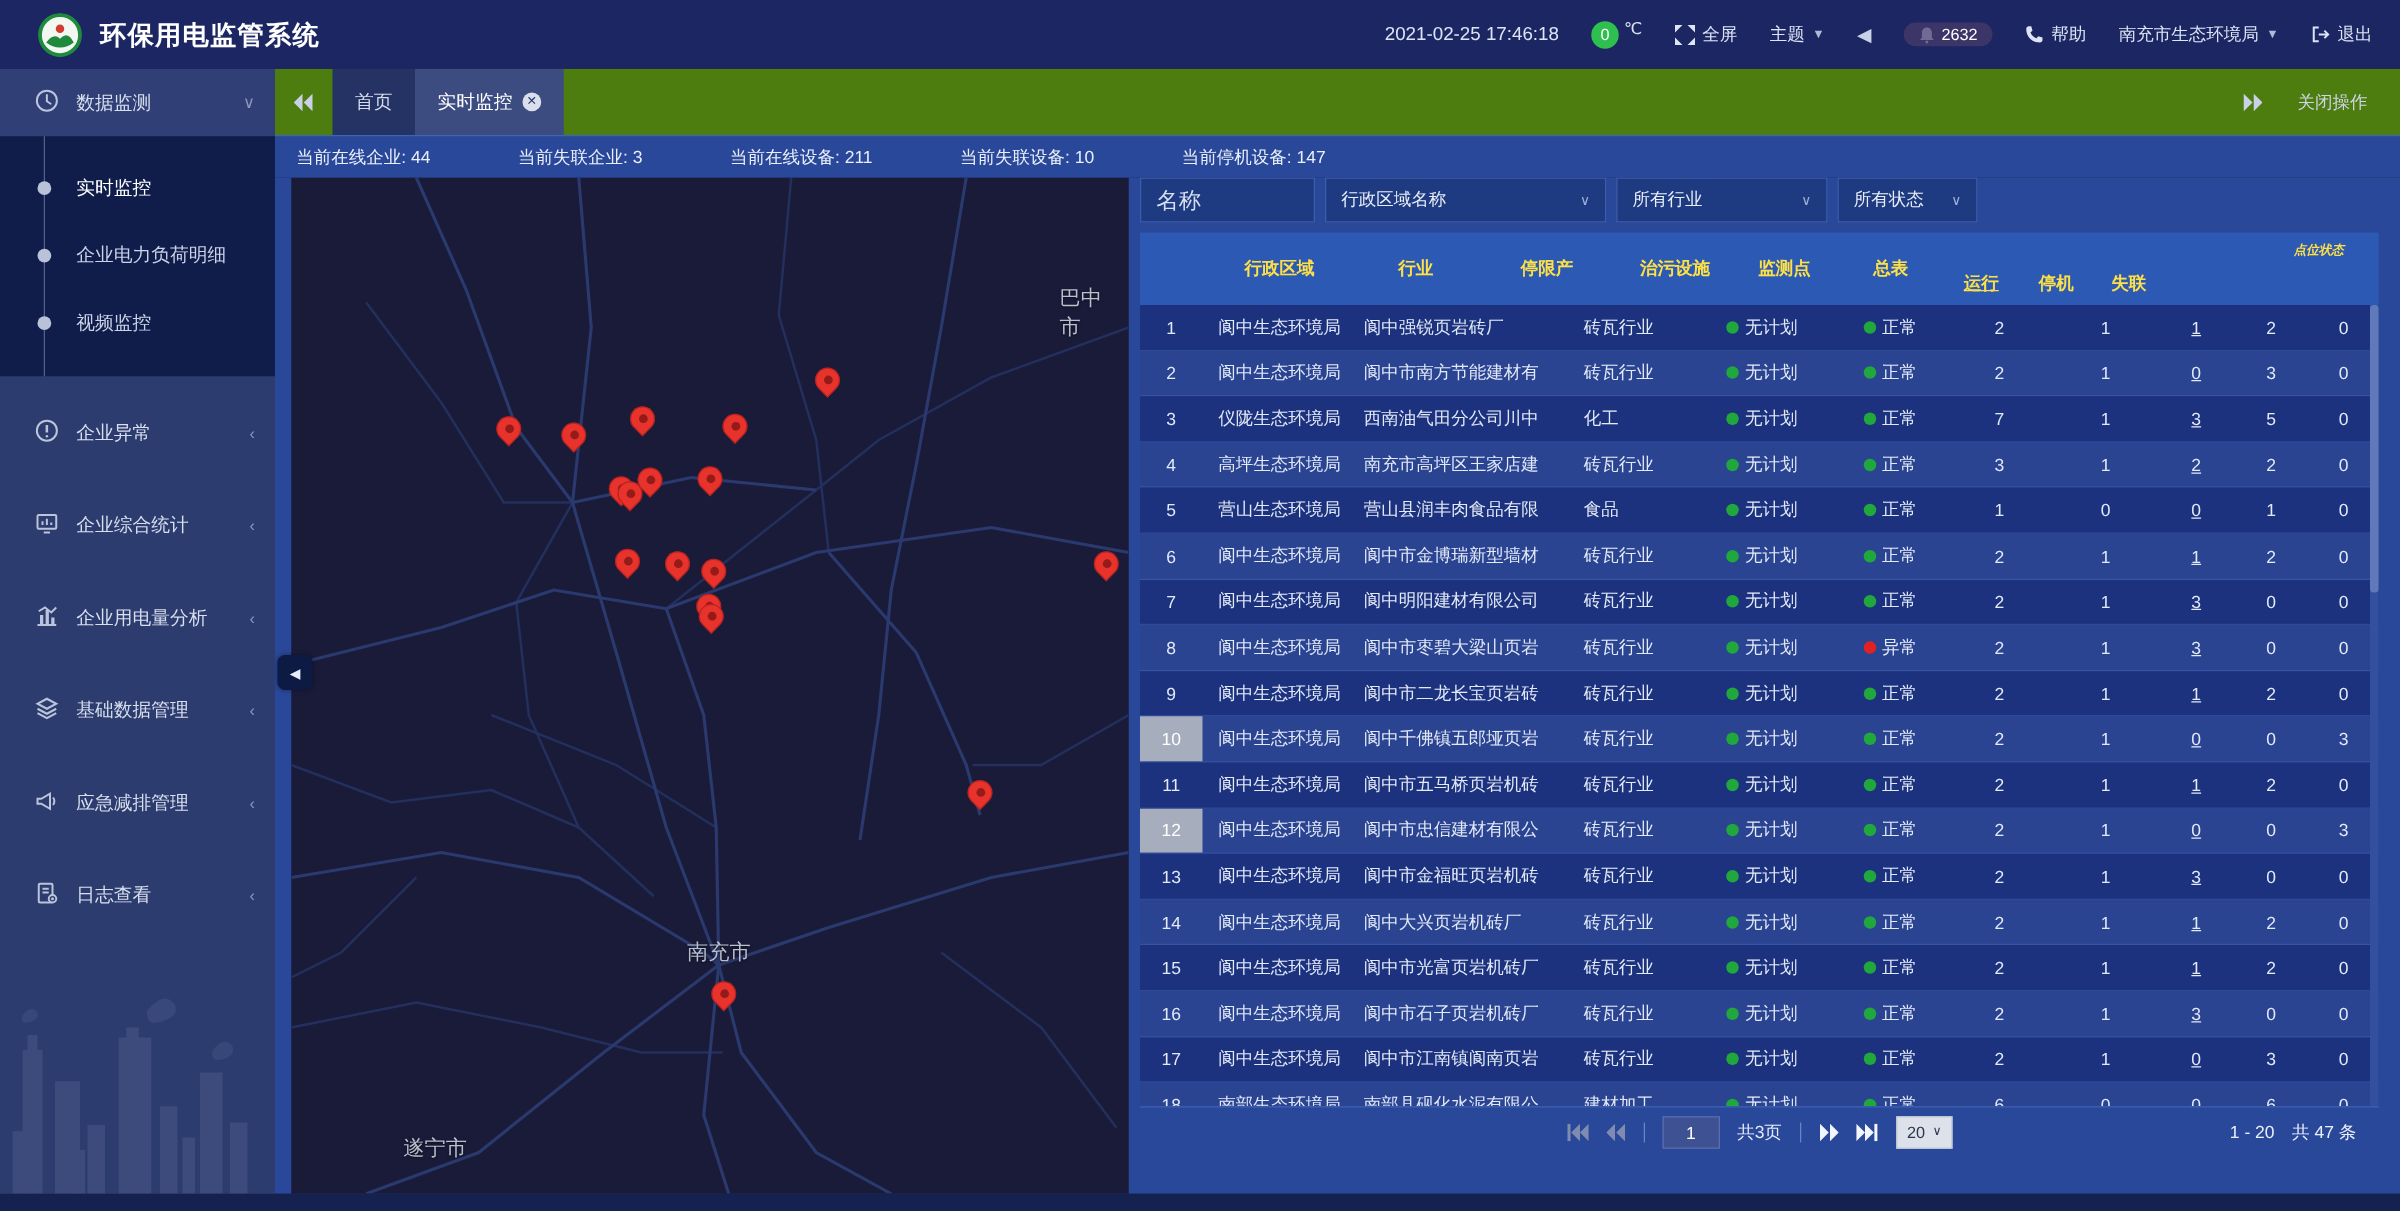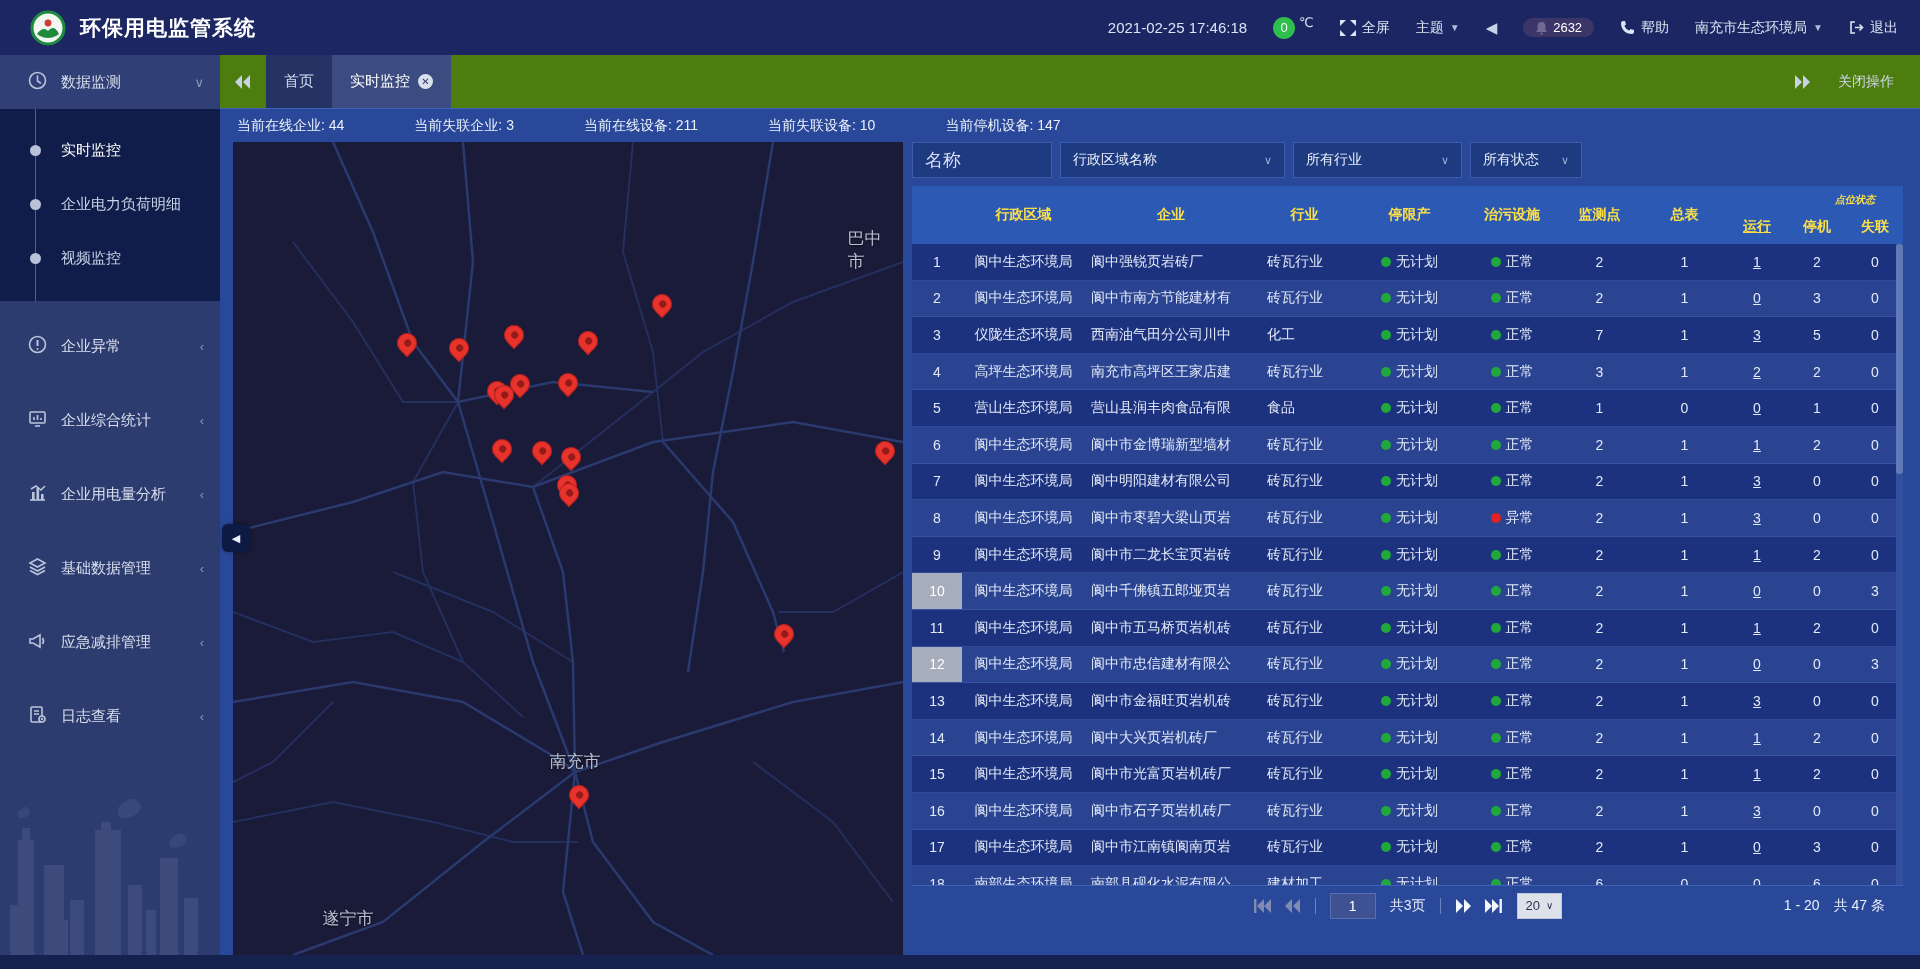--- a/index.html
+++ b/index.html
@@ -363,21 +363,20 @@
       </div>
       <div class="f-select f-status">
         <span>所有状态</span>
         <span class="sv-caret">∨</span>
       </div>
     </div>
 
     <div class="thead">
       <div class="th c-no"></div>
       <div class="th c-region">行政区域</div>
-      <div class="th c-company">企业</div>
       <div class="th c-industry">行业</div>
       <div class="th c-prod">停限产</div>
       <div class="th c-fac">治污设施</div>
       <div class="th c-mon">监测点</div>
       <div class="th c-met">总表</div>
       <div class="th c-run sub">运行</div>
       <div class="th c-stop sub">停机</div>
       <div class="th c-lost sub">失联</div>
       <div class="group-label">点位状态</div>
     </div>

